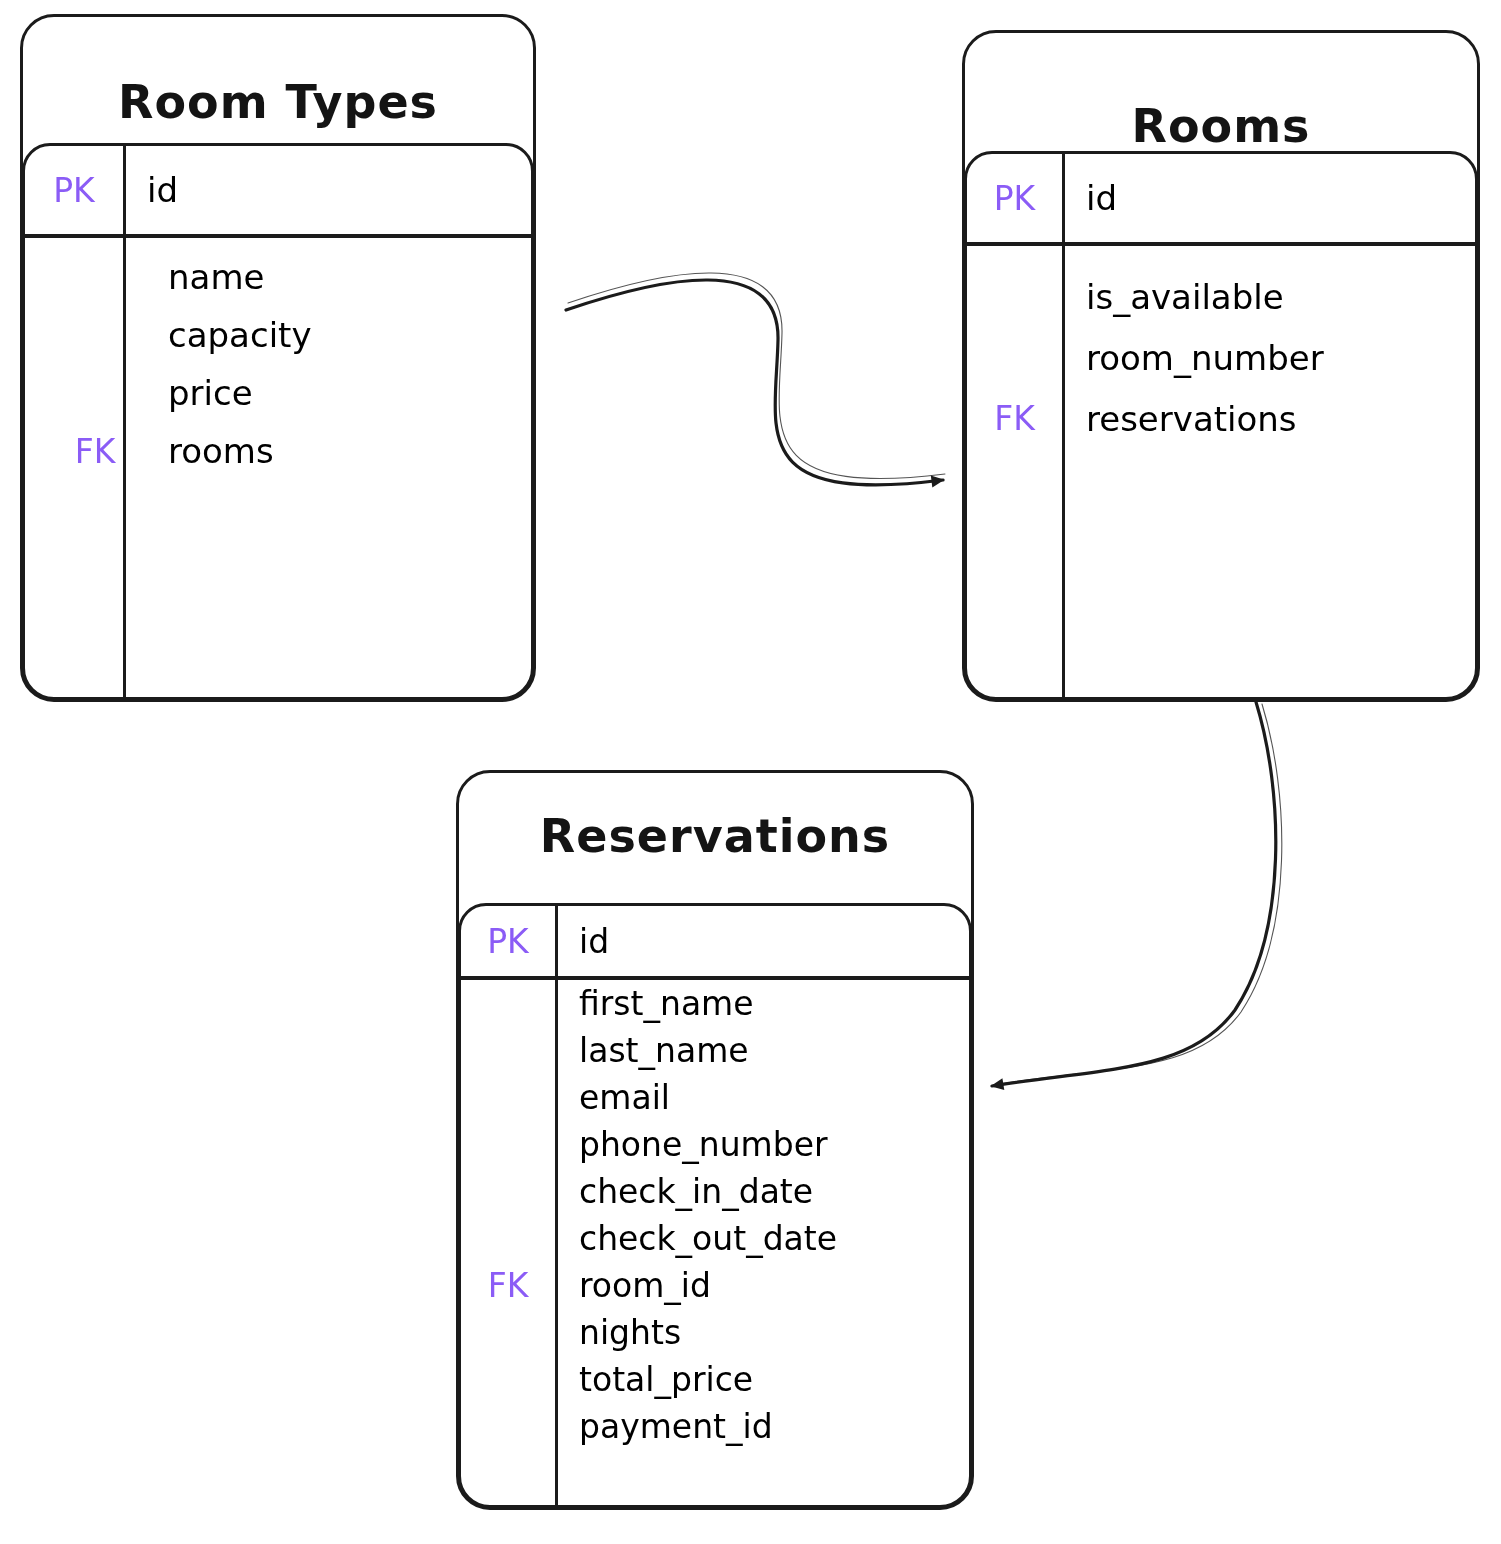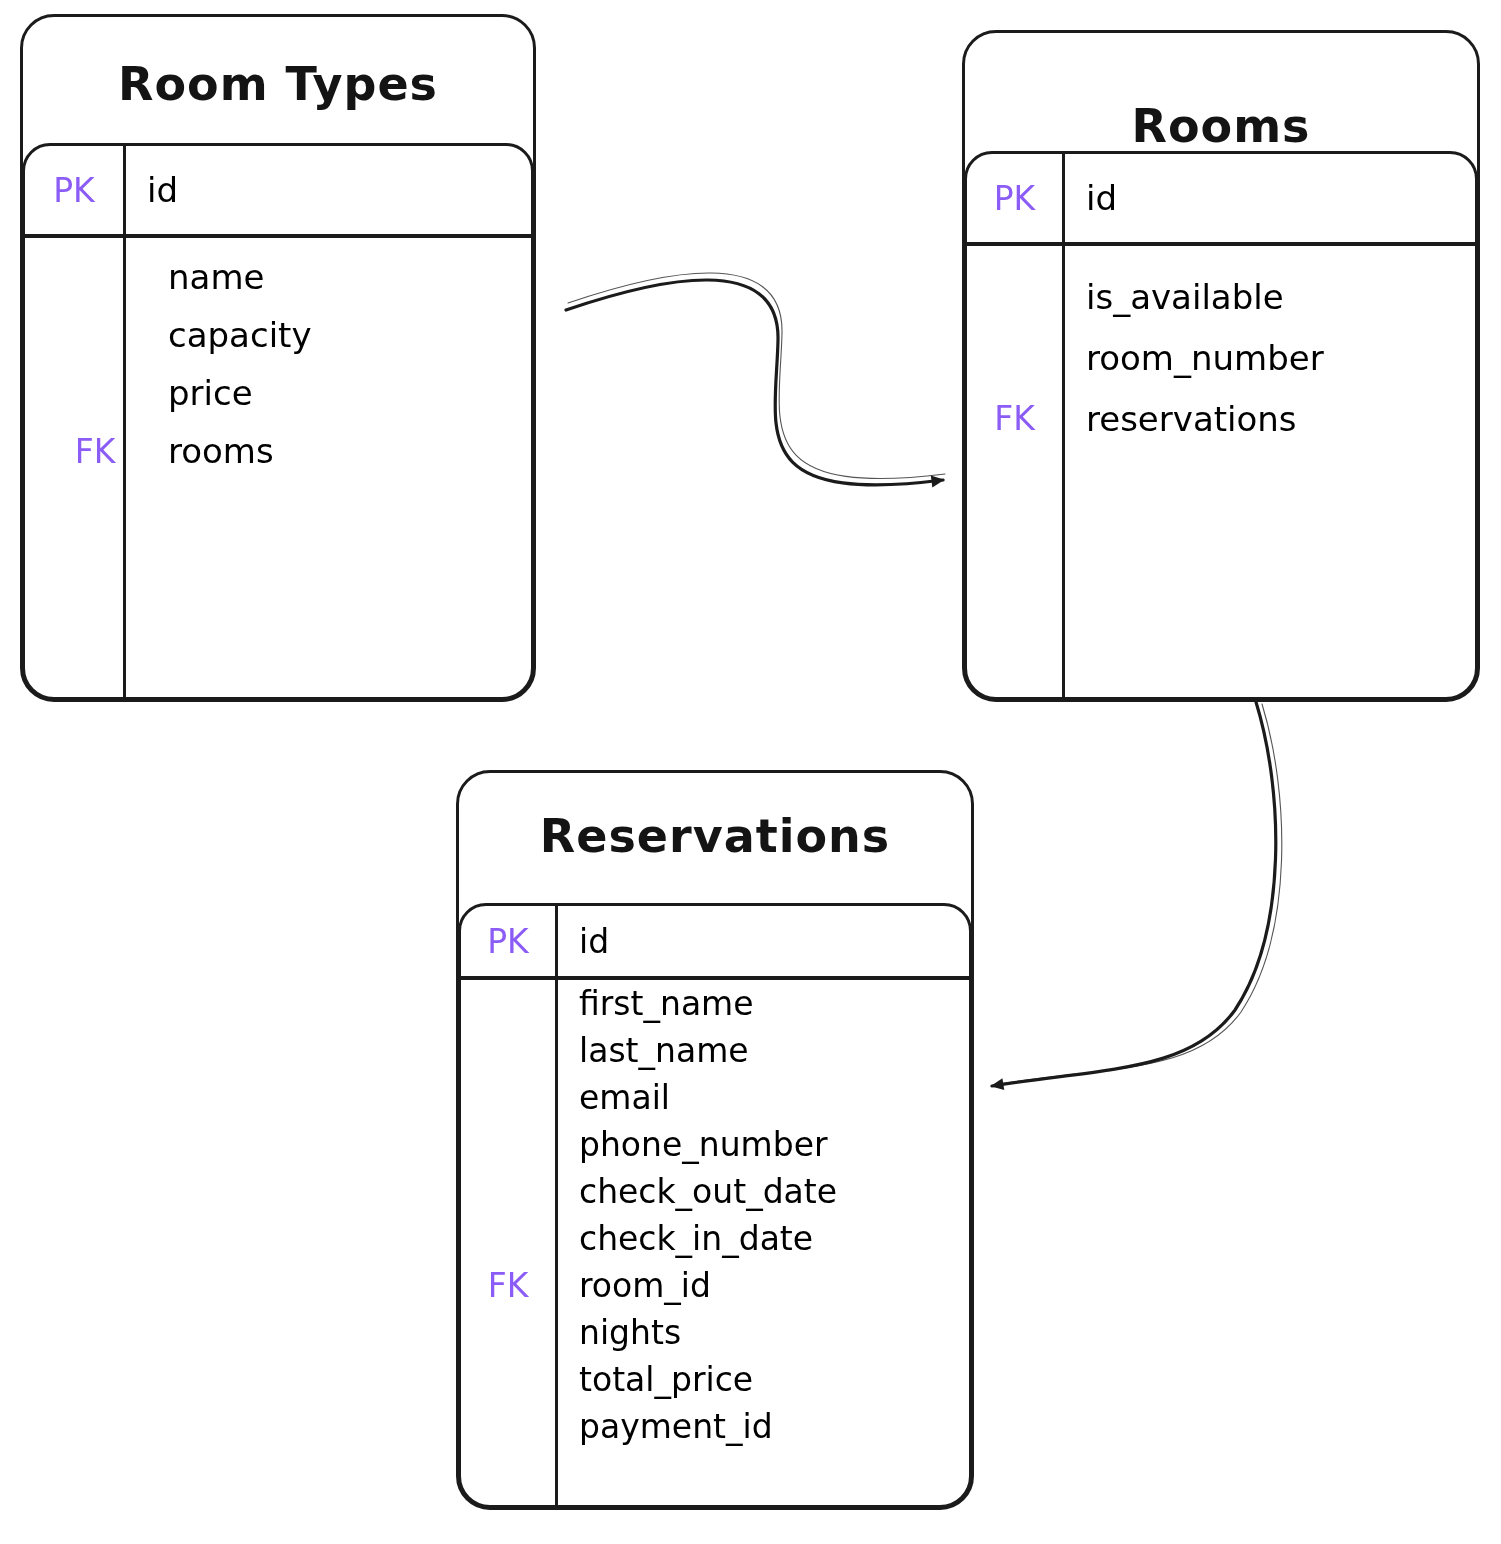--- a/index.html
+++ b/index.html
@@ -73,21 +73,21 @@
     flex: 1 1 auto;
     padding-left: 24px;
     font-size: 34px;
     font-weight: 400;
     color: #000000;
     white-space: nowrap;
   }
 
   
   #e-room-types { left: 20px; top: 14px; width: 516px; height: 688px; }
-  #e-room-types .entity-title { top: 40px; }
+  #e-room-types .entity-title { top: 58px; }
   #e-room-types .etable { top: 126px; }
   #e-room-types .keycol-line { left: 98px; }
   #e-room-types .pkrow { height: 92px; }
   #e-room-types .kcell { width: 98px; }
   #e-room-types .rows { padding-top: 10px; padding-left: 21px; }
   #e-room-types .row { height: 58px; }
 
   
   #e-rooms { left: 962px; top: 30px; width: 518px; height: 672px; }
   #e-rooms .entity-title { top: 66px; }
@@ -225,25 +225,25 @@
         <div class="row">
           <div class="kcell"></div>
           <div class="ncell">email</div>
         </div>
         <div class="row">
           <div class="kcell"></div>
           <div class="ncell">phone_number</div>
         </div>
         <div class="row">
           <div class="kcell"></div>
+          <div class="ncell">check_in_date</div>
+        </div>
+        <div class="row">
+          <div class="kcell"></div>
           <div class="ncell">check_out_date</div>
-        </div>
-        <div class="row">
-          <div class="kcell"></div>
-          <div class="ncell">check_in_date</div>
         </div>
         <div class="row">
           <div class="kcell">FK</div>
           <div class="ncell">room_id</div>
         </div>
         <div class="row">
           <div class="kcell"></div>
           <div class="ncell">nights</div>
         </div>
         <div class="row">

